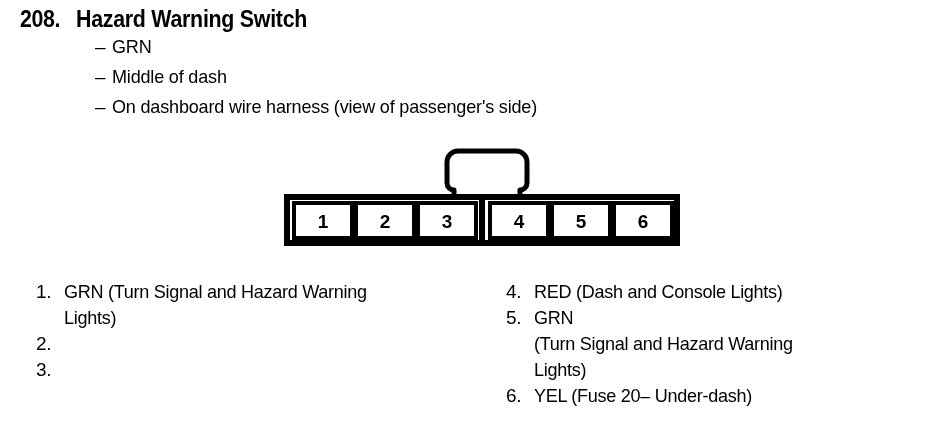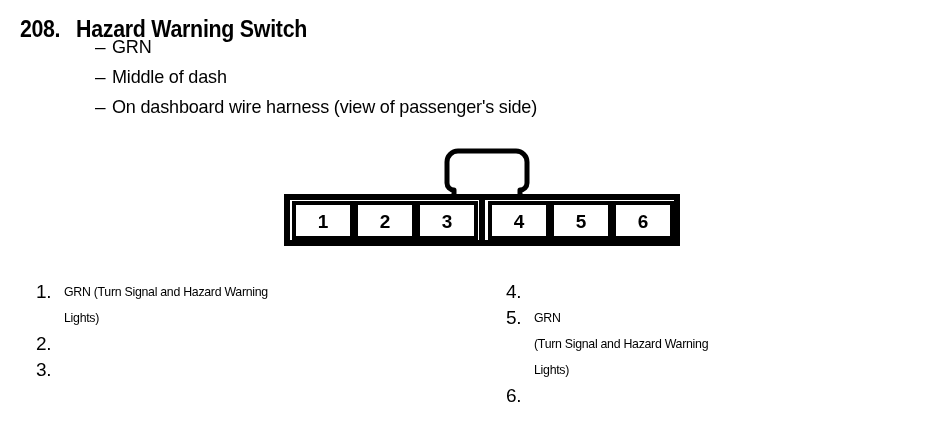--- a/index.html
+++ b/index.html
@@ -20,21 +20,21 @@
 
   .page {
     position: absolute;
     inset: 0;
   }
 
   
   .title-row {
     position: absolute;
     left: 20px;
-    top: 16px;
+    top: 6px;
     display: flex;
     align-items: flex-end;
     white-space: nowrap;
   }
   .title-num {
     font-size: 23px;
     font-weight: bold;
     letter-spacing: -0.4px;
     transform: scaleX(0.93);
     transform-origin: left center;
@@ -99,21 +99,21 @@
     align-items: flex-start;
     margin-bottom: 0px;
   }
   .legend-num {
     flex: 0 0 28px;
     font-size: 19px;
     line-height: 26px;
     letter-spacing: -0.2px;
   }
   .legend-body {
-    font-size: 13px;
+    font-size: 19px;
     line-height: 26px;
     letter-spacing: -0.3px;
   }
   .legend-body .ln {
     display: block;
     white-space: nowrap;
     transform: scaleX(0.95);
     transform-origin: left center;
   }
 </style>
@@ -196,30 +196,36 @@
     <div class="legend-item">
       <span class="legend-num">3.</span>
     </div>
 
   </div>
 
   <div class="legend-col legend-right">
 
     <div class="legend-item">
       <span class="legend-num">4.</span>
+      <span class="legend-body">
+        <span class="ln">RED (Dash and Console Lights)</span>
+      </span>
     </div>
 
     <div class="legend-item">
       <span class="legend-num">5.</span>
       <span class="legend-body">
         <span class="ln">GRN</span>
         <span class="ln">(Turn Signal and Hazard Warning</span>
         <span class="ln">Lights)</span>
       </span>
     </div>
 
     <div class="legend-item">
       <span class="legend-num">6.</span>
+      <span class="legend-body">
+        <span class="ln">YEL (Fuse 20– Under-dash)</span>
+      </span>
     </div>
 
   </div>
 
 </div>
 
 </body></html>

